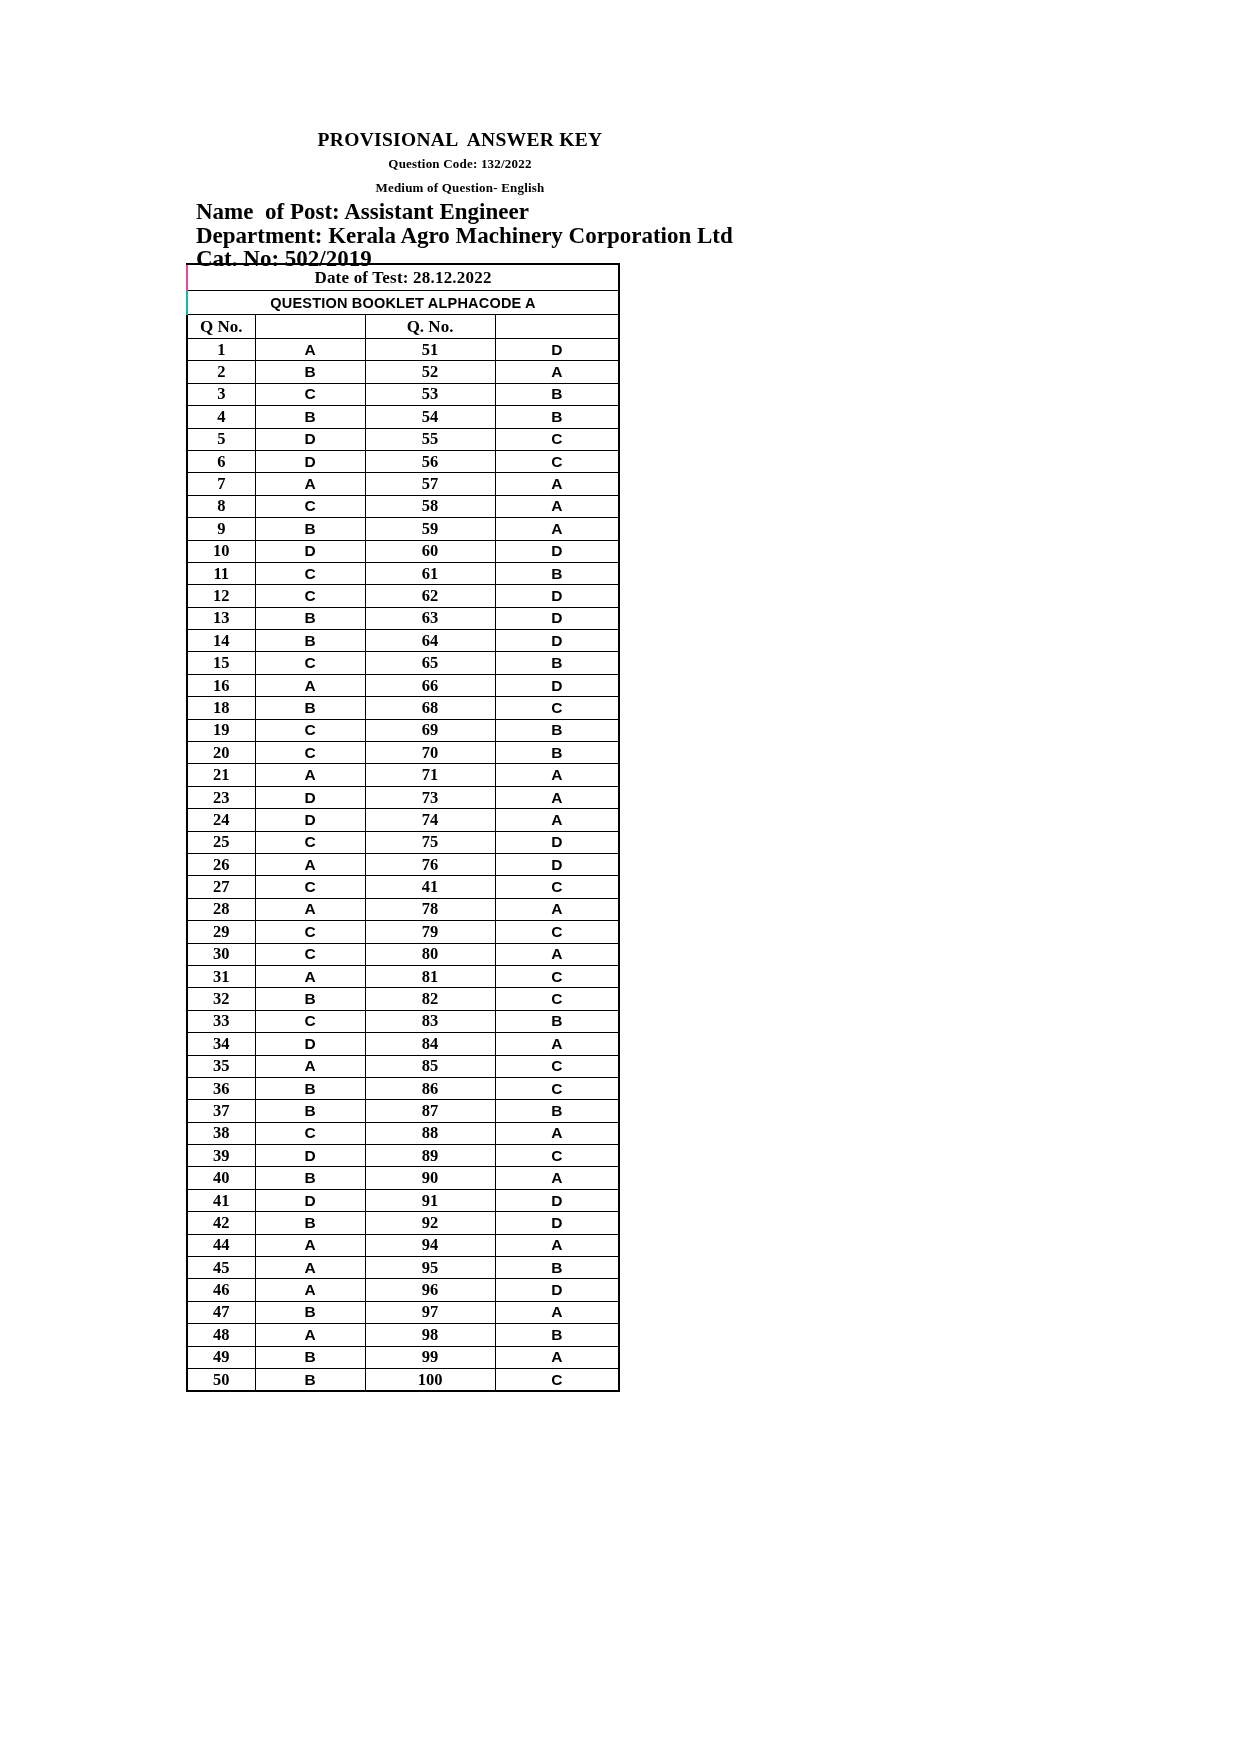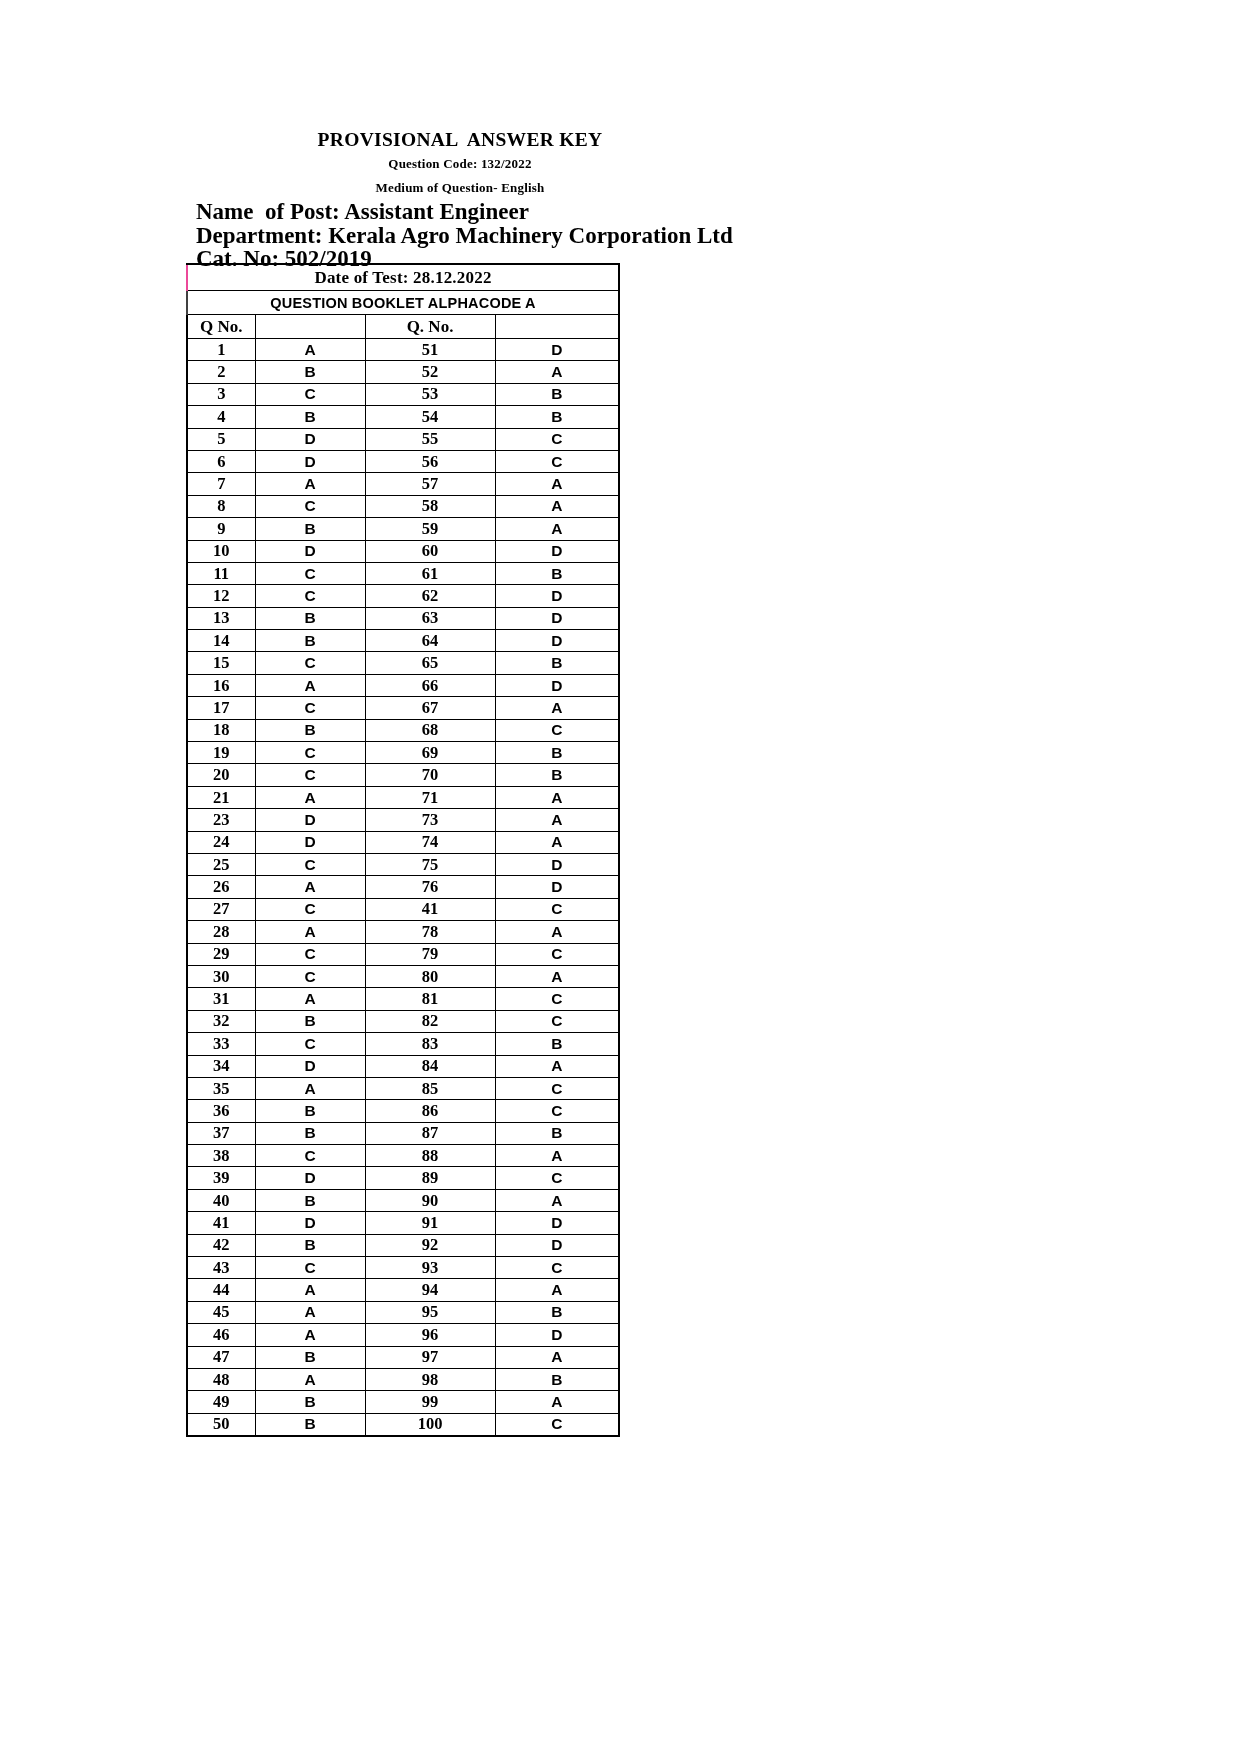--- a/index.html
+++ b/index.html
@@ -87,21 +87,21 @@
     border-left: 2px solid #ec4899;
     border-right: 2px solid #000;
     letter-spacing: 0.2px;
   }
   tr.alpha-row td {
     height: 23px;
     font-family: "Liberation Sans", sans-serif;
     font-size: 14.5px;
     font-weight: bold;
     letter-spacing: 0.2px;
-    border-left: 2px solid #404040;
+    border-left: 2px solid #14b8a6;
     border-right: 2px solid #000;
     border-top: 1.6px solid #000;
   }
   tr.col-head td {
     height: 23px;
     font-size: 17px;
     border-top: 1.6px solid #000;
   }
   tr.data-row td {
     height: 21.4px;
@@ -246,26 +246,20 @@
           <td class="qno">65</td>
           <td class="ans outer-right">B</td>
         </tr>
         <tr class="data-row">
           <td class="qno outer-left">16</td>
           <td class="ans">A</td>
           <td class="qno">66</td>
           <td class="ans outer-right">D</td>
         </tr>
         <tr class="data-row">
-          <td class="qno outer-left">17</td>
-          <td class="ans">C</td>
-          <td class="qno">67</td>
-          <td class="ans outer-right">A</td>
-        </tr>
-        <tr class="data-row">
           <td class="qno outer-left">18</td>
           <td class="ans">B</td>
           <td class="qno">68</td>
           <td class="ans outer-right">C</td>
         </tr>
         <tr class="data-row">
           <td class="qno outer-left">19</td>
           <td class="ans">C</td>
           <td class="qno">69</td>
           <td class="ans outer-right">B</td>
@@ -394,26 +388,20 @@
           <td class="qno outer-left">41</td>
           <td class="ans">D</td>
           <td class="qno">91</td>
           <td class="ans outer-right">D</td>
         </tr>
         <tr class="data-row">
           <td class="qno outer-left">42</td>
           <td class="ans">B</td>
           <td class="qno">92</td>
           <td class="ans outer-right">D</td>
-        </tr>
-        <tr class="data-row">
-          <td class="qno outer-left">43</td>
-          <td class="ans">C</td>
-          <td class="qno">93</td>
-          <td class="ans outer-right">C</td>
         </tr>
         <tr class="data-row">
           <td class="qno outer-left">44</td>
           <td class="ans">A</td>
           <td class="qno">94</td>
           <td class="ans outer-right">A</td>
         </tr>
         <tr class="data-row">
           <td class="qno outer-left">45</td>
           <td class="ans">A</td>

